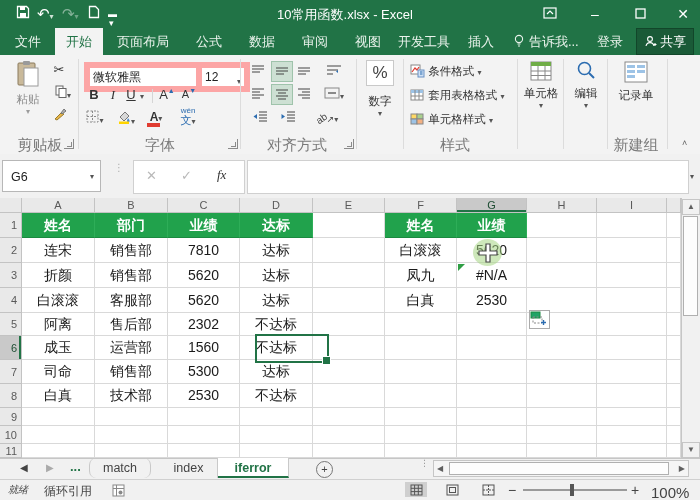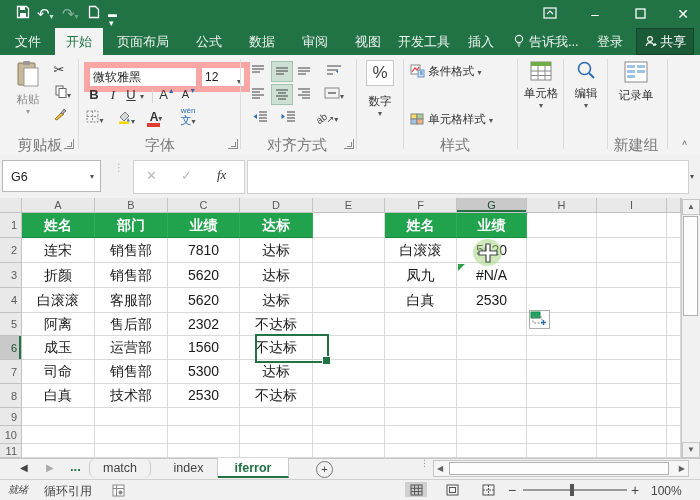--- a/index.html
+++ b/index.html
@@ -79,20 +79,21 @@
         </svg>
     </div>
     <div class="abs qat-btn" style="left:37px;"><span>↶</span><span class="dd" style="color:#cfe3d6">▾</span></div>
     <div class="abs qat-btn" style="left:62px;opacity:.45;"><span>↷</span><span class="dd" style="color:#cfe3d6">▾</span></div>
     <div class="abs qat-btn" style="left:88px;">
       <svg width="12" height="14" viewBox="0 0 12 14">
           <path d="M1.5 1.5h6l3 3v8h-9z" fill="none" stroke="#fff" stroke-width="1.3"></path>
         </svg>
     </div>
     <div class="abs qat-btn" style="left:108px;font-size:9px;">▬<br><span style="position:relative;top:-9px;left:1px;">▾</span></div>
+    <div class="abs title-text">10常用函数.xlsx - Excel</div>
     <div class="abs winctl" style="left:535px;">
       <svg width="14" height="12" viewBox="0 0 14 12">
           <rect x="1" y="1" width="12" height="10" fill="none" stroke="#fff" stroke-width="1.2"></rect>
           <path d="M4 7l3-3 3 3" fill="none" stroke="#fff" stroke-width="1.2"></path>
         </svg>
     </div>
     <div class="abs winctl" style="left:580px;">–</div>
     <div class="abs winctl" style="left:625px;">
       <svg width="11" height="11" viewBox="0 0 11 11">
           <rect x="1" y="1" width="9" height="9" fill="none" stroke="#fff" stroke-width="1.3"></rect>
@@ -237,20 +238,28 @@
   <div class="abs grp-divider" style="left:403px;"></div>
 
   <div class="abs rowbtn" style="left:410px;top:64px;">
     <svg style="vertical-align:-3px" width="15" height="14" viewBox="0 0 15 14">
         <rect x="1" y="1" width="9" height="9" fill="#fff" stroke="#888"></rect>
         <path d="M2 8l3-4 2 2 2-3" fill="none" stroke="#e03c31" stroke-width="1.2"></path>
         <rect x="8" y="6" width="6" height="7" fill="#cfe0f5" stroke="#6a92c4"></rect>
         <path d="M10 8h2.5M10 10h2.5" stroke="#2b6cb0"></path>
       </svg>
     <span>条件格式</span> <span class="dd">▾</span>
+  </div>
+  <div class="abs rowbtn" style="left:410px;top:88px;">
+    <svg style="vertical-align:-3px" width="15" height="14" viewBox="0 0 15 14">
+        <rect x="1" y="2" width="12" height="10" fill="#fff" stroke="#888"></rect>
+        <rect x="1" y="2" width="12" height="3" fill="#9dc3e6"></rect>
+        <path d="M1 8h12M5 2v10M9 2v10" stroke="#888"></path>
+      </svg>
+    <span>套用表格格式</span> <span class="dd">▾</span>
   </div>
   <div class="abs rowbtn" style="left:410px;top:112px;">
     <svg style="vertical-align:-3px" width="15" height="14" viewBox="0 0 15 14">
         <rect x="1" y="2" width="6" height="5" fill="#ffd966" stroke="#888"></rect>
         <rect x="7" y="2" width="6" height="5" fill="#a9d08e" stroke="#888"></rect>
         <rect x="1" y="7" width="6" height="5" fill="#9dc3e6" stroke="#888"></rect>
         <rect x="7" y="7" width="6" height="5" fill="#f4b183" stroke="#888"></rect>
       </svg>
     <span>单元格样式</span> <span class="dd">▾</span>
   </div>
@@ -500,15 +509,15 @@
         <rect x="3.5" y="3.5" width="6" height="5" fill="none" stroke="#555"></rect>
       </svg></div>
   <div class="abs viewbtn" style="left:477px;"><svg width="13" height="12" viewBox="0 0 13 12">
         <rect x="1" y="1" width="11" height="10" fill="none" stroke="#555"></rect>
         <path d="M6.5 1v10M1 6h11" stroke="#555" stroke-dasharray="2 1"></path>
       </svg></div>
   <div class="abs" style="left:508px;top:482px;font-size:14px;color:#444;">−</div>
   <div class="abs zoomtrack" style="left:523px;width:104px;"></div>
   <div class="abs zoomthumb" style="left:570px;"></div>
   <div class="abs" style="left:631px;top:482px;font-size:14px;color:#444;">+</div>
-  <div class="abs" style="left:651px;top:484px;font-size:12px;color:#444;">100%</div>
+  <div class="abs" style="left:651px;top:484px;font-size:15px;color:#444;">100%</div>
 
 </div>
 
 </body></html>

